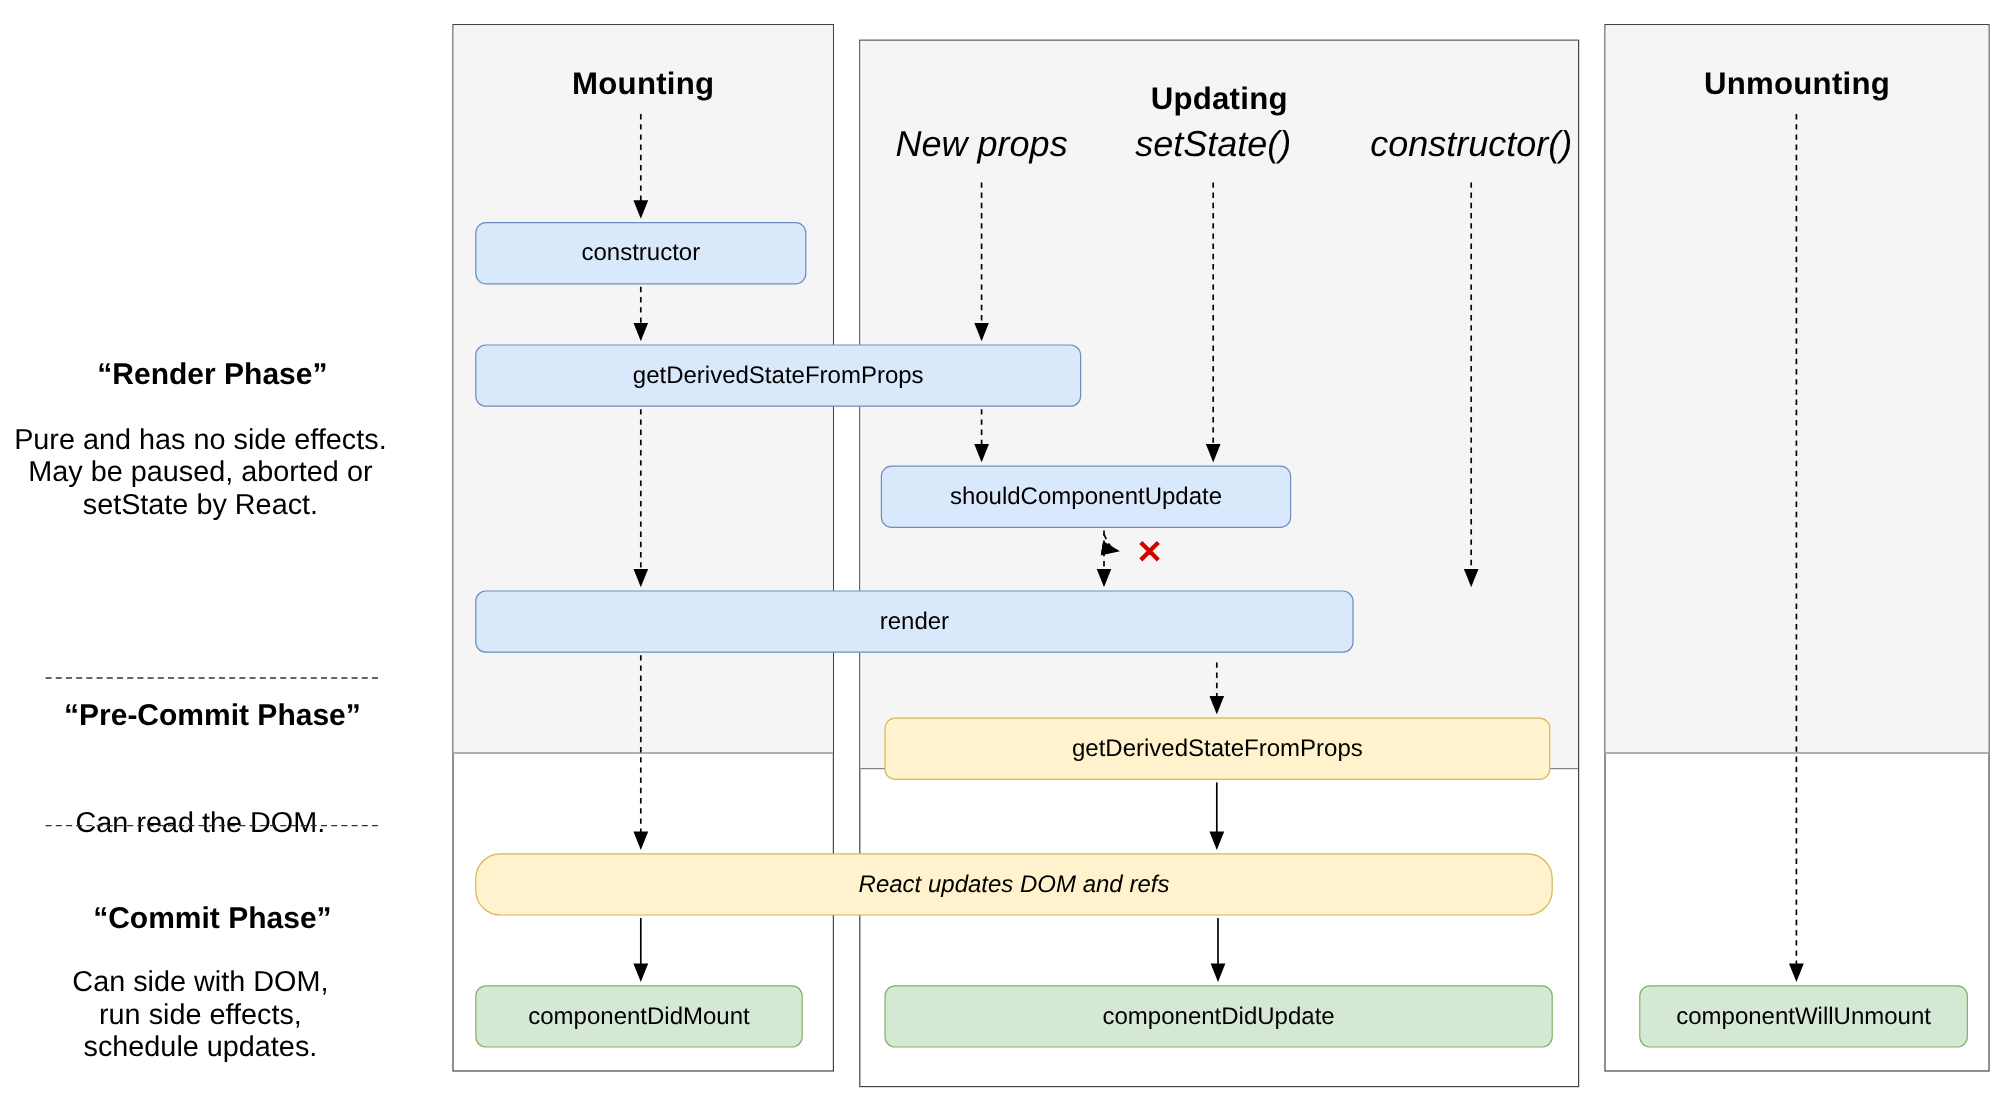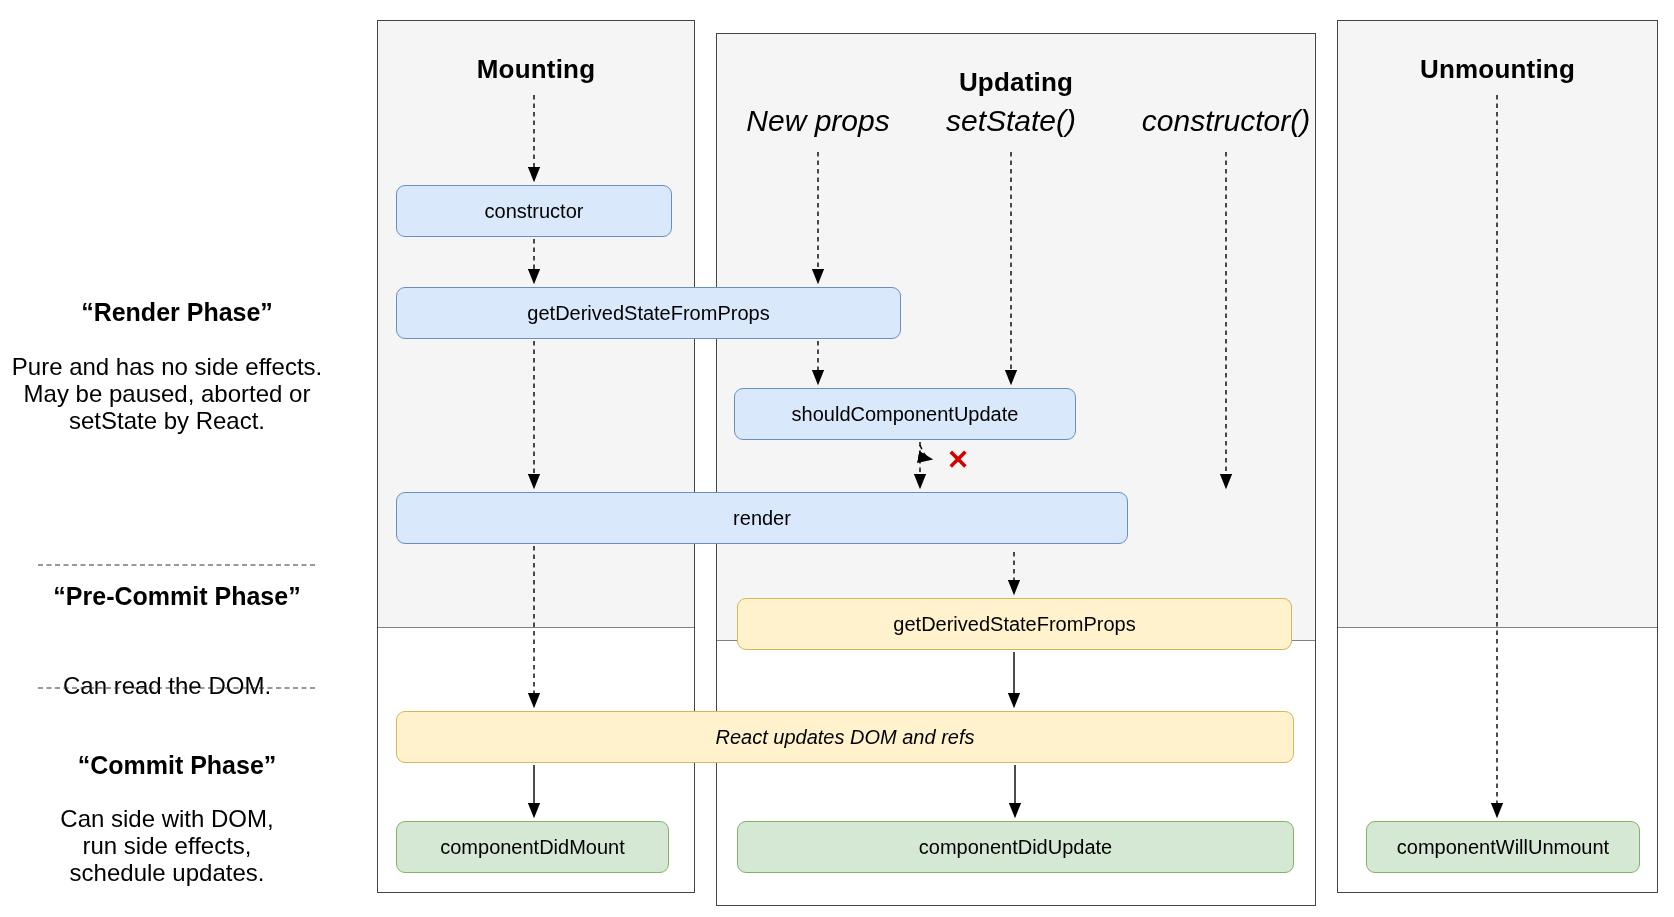--- a/index.html
+++ b/index.html
@@ -19,21 +19,21 @@
   
   .node {
     position:absolute; height:52px; box-sizing:border-box; border-radius:9px;
     display:flex; align-items:center; justify-content:center;
     font-size:20px; z-index:3; border:1px solid;
   }
   .node.blue   { background:var(--lifecycle-fill,#dae8fc);  border-color:var(--lifecycle-border,#6c8ebf); }
   .node.yellow { background:var(--side-effect-fill,#fff2cc); border-color:var(--side-effect-border,#d6b656); }
   .node.green  { background:var(--commit-fill,#d5e8d4);      border-color:var(--commit-border,#82b366); }
   .node.bold   { font-weight:normal; }
-  .node.italic { font-style:italic; }
+  .node.italic { font-style:italic;border-radius:21px; }
 
   #node-constructor   { left:396px;  top:185px; width:276px; }
   #node-gdsfp         { left:396px;  top:287px; width:505px; }
   #node-scu           { left:734px;  top:388px; width:342px; }
   #node-render        { left:396px;  top:492px; width:732px; }
   #node-gsbu          { left:737px;  top:598px; width:555px; }
   #node-react-updates { left:396px;  top:711px; width:898px; }
   #node-cdm           { left:396px;  top:821px; width:273px; }
   #node-cdu           { left:737px;  top:821px; width:557px; }
   #node-cwu           { left:1366px; top:821px; width:274px; }

